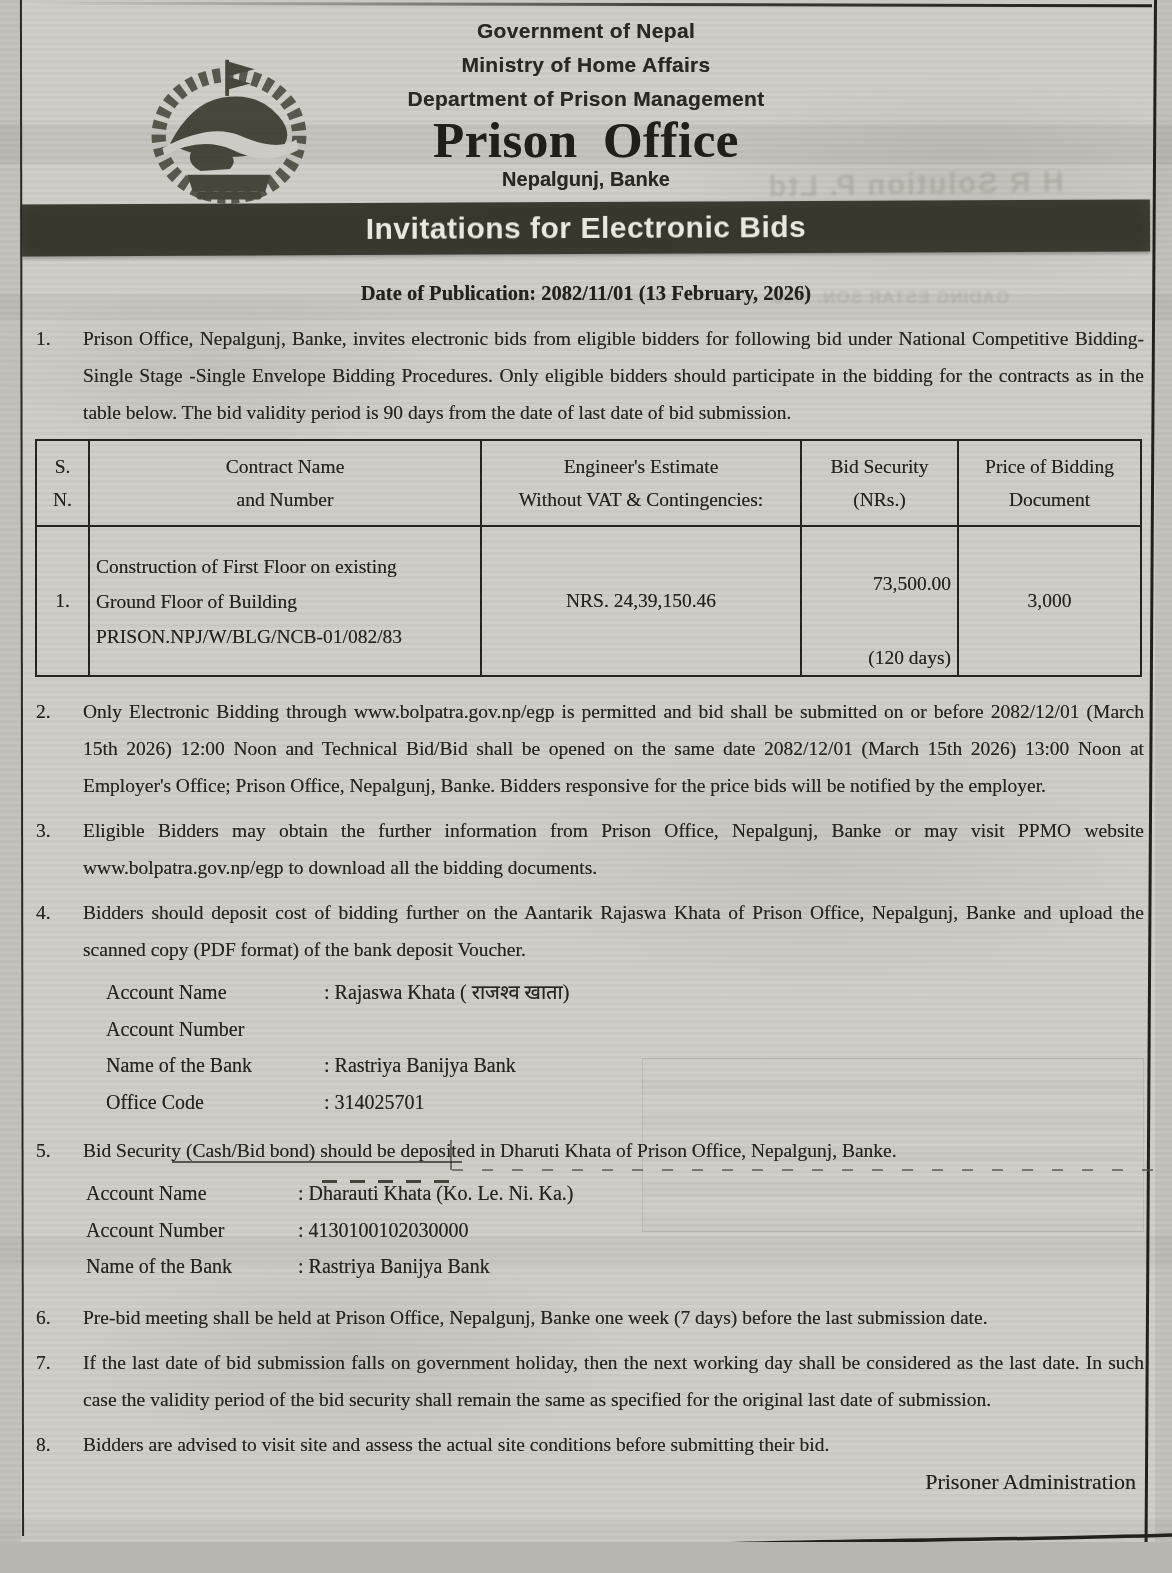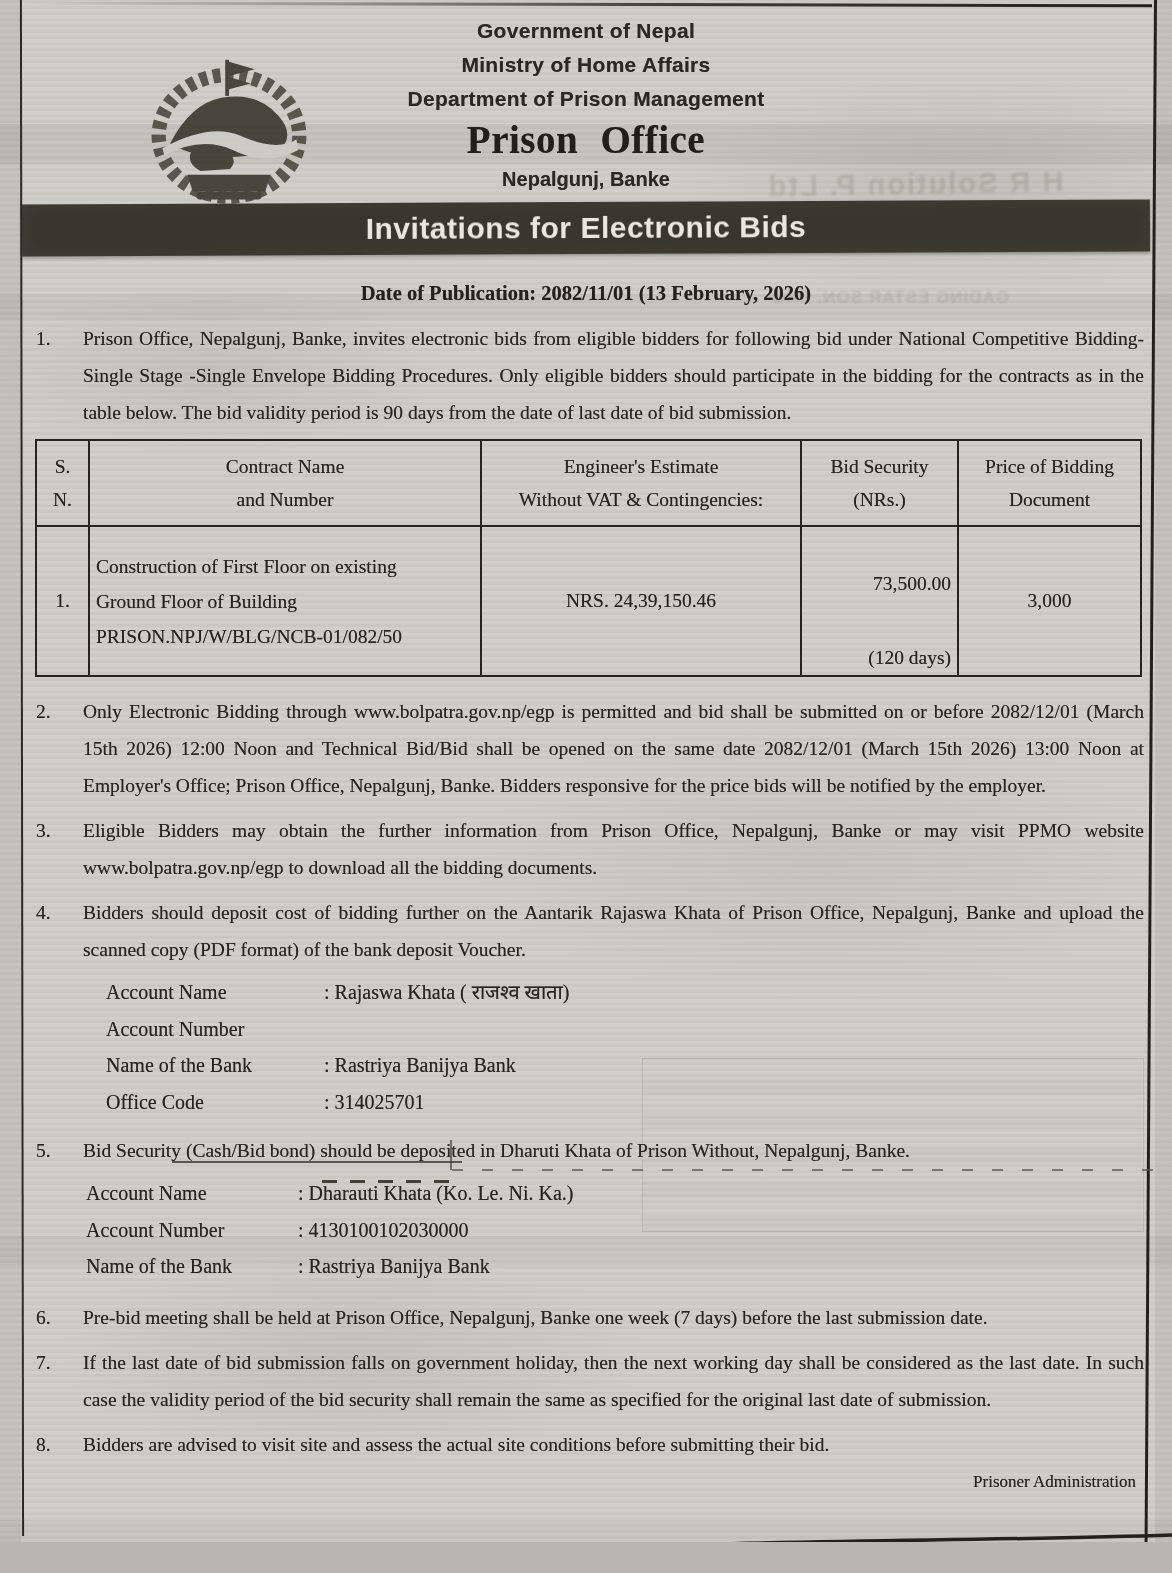--- a/index.html
+++ b/index.html
@@ -38,21 +38,21 @@
     transform:scaleX(-1);filter:blur(1px);letter-spacing:1px;}
   .ghost-box{position:absolute;left:642px;top:1058px;width:500px;height:172px;opacity:.55;
     border:1px solid rgba(90,88,78,.28);filter:blur(.5px);pointer-events:none;
     background:repeating-linear-gradient(0deg, rgba(100,98,88,.07) 0 16px, transparent 16px 34px);}
 
   .content{position:absolute;left:22px;right:22px;top:0;text-shadow:0 0 .4px rgba(40,38,32,.55);}
 
   
   .gov-header{text-align:center;padding-top:14px;font-family:"Liberation Sans",sans-serif;color:#2a2822;}
   .gov-line{font-size:21px;line-height:34px;font-weight:600;letter-spacing:.3px;}
-  .office-title{font-family:"Liberation Serif",serif;font-size:39px;font-weight:bold;line-height:48px;word-spacing:12px;letter-spacing:.5px;color:#211f1a;}
+  .office-title{font-family:"Liberation Serif",serif;font-size:51px;font-weight:bold;line-height:48px;word-spacing:12px;letter-spacing:.5px;color:#211f1a;}
   .office-loc{font-size:20px;line-height:31px;font-weight:600;}
   .emblem{position:absolute;left:104px;top:56px;width:206px;height:152px;opacity:.9;filter:blur(.4px);}
 
   
   .banner{margin-top:7px;height:52px;background:#39362e;display:flex;align-items:center;justify-content:center;
     transform:rotate(-.25deg);box-shadow:0 2px 4px rgba(0,0,0,.28), inset 0 0 18px rgba(255,255,255,.05);}
   .banner-text{color:#e9e7e0;font-family:"Liberation Sans",sans-serif;font-weight:bold;font-size:30px;letter-spacing:.5px;filter:blur(.3px);}
 
   .pub-date{text-align:center;margin-top:24px;font-weight:bold;font-size:20.5px;line-height:30px;color:#23211b;}
 
@@ -86,21 +86,21 @@
   
   .sec5{position:relative;}
   .artifact{position:absolute;background:none;pointer-events:none;}
   .dash-row{left:300px;top:48px;width:132px;height:2.5px;
     background:repeating-linear-gradient(90deg,#45423a 0 15px,transparent 15px 28px);}
   .dash-long{left:430px;top:37px;right:-10px;height:2px;opacity:.7;
     background:repeating-linear-gradient(90deg,#55524a 0 11px,transparent 11px 30px);}
   .underline-smudge{left:150px;top:29px;width:290px;height:2px;background:rgba(50,47,40,.75);}
   .tick-mark{left:428px;top:8px;width:2px;height:30px;background:rgba(50,47,40,.6);}
 
-  .footer-sig{margin:4px 14px 0 0;text-align:right;font-size:17px;line-height:30px;color:#24221c;}
+  .footer-sig{margin:4px 14px 0 0;text-align:right;font-size:22px;line-height:30px;color:#24221c;}
 </style>
 </head>
 <body>
 
 <div class="page">
 
   <div class="texture"></div>
 
   <div class="ghost ghost-topright">H R Solution P. Ltd</div>
   <div class="ghost ghost-date">GADING ESTAR SON. EHO</div>
@@ -188,21 +188,21 @@
             <div>Document</div>
           </th>
         </tr>
       </thead>
       <tbody>
         <tr>
           <td class="cell-center">1.</td>
           <td class="contract-cell">
             <div class="contract-l1">Construction of First Floor on existing</div>
             <div class="contract-l2">Ground Floor of Building</div>
-            <div class="contract-l3">PRISON.NPJ/W/BLG/NCB-01/082/50</div>
+            <div class="contract-l3">PRISON.NPJ/W/BLG/NCB-01/082/83</div>
           </td>
           <td class="cell-center">NRS. 24,39,150.46</td>
           <td class="security-cell">
             <div>73,500.00</div>
             <div>(120 days)</div>
           </td>
           <td class="cell-center">3,000</td>
         </tr>
       </tbody>
     </table>
@@ -236,21 +236,21 @@
       </div>
       <div class="acct-row">
         <span class="acct-label">Office Code</span>
         <span class="acct-value">: 314025701</span>
       </div>
     </div>
 
     <div class="sec5">
       <div class="clause single" style="margin-top:12px">
         <span class="no">5.</span>
-        <span class="txt">Bid Security (Cash/Bid bond) should be deposited in Dharuti Khata of Prison Without,  Nepalgunj, Banke.</span>
+        <span class="txt">Bid Security (Cash/Bid bond) should be deposited in Dharuti Khata of Prison Office,  Nepalgunj, Banke.</span>
       </div>
       <div class="artifact underline-smudge"></div>
       <div class="artifact tick-mark"></div>
       <div class="artifact dash-long"></div>
       <div class="artifact dash-row"></div>
 
       <div class="acct dharauti">
         <div class="acct-row">
           <span class="acct-label">Account Name</span>
           <span class="acct-value">: Dharauti Khata (Ko. Le. Ni. Ka.)</span>

